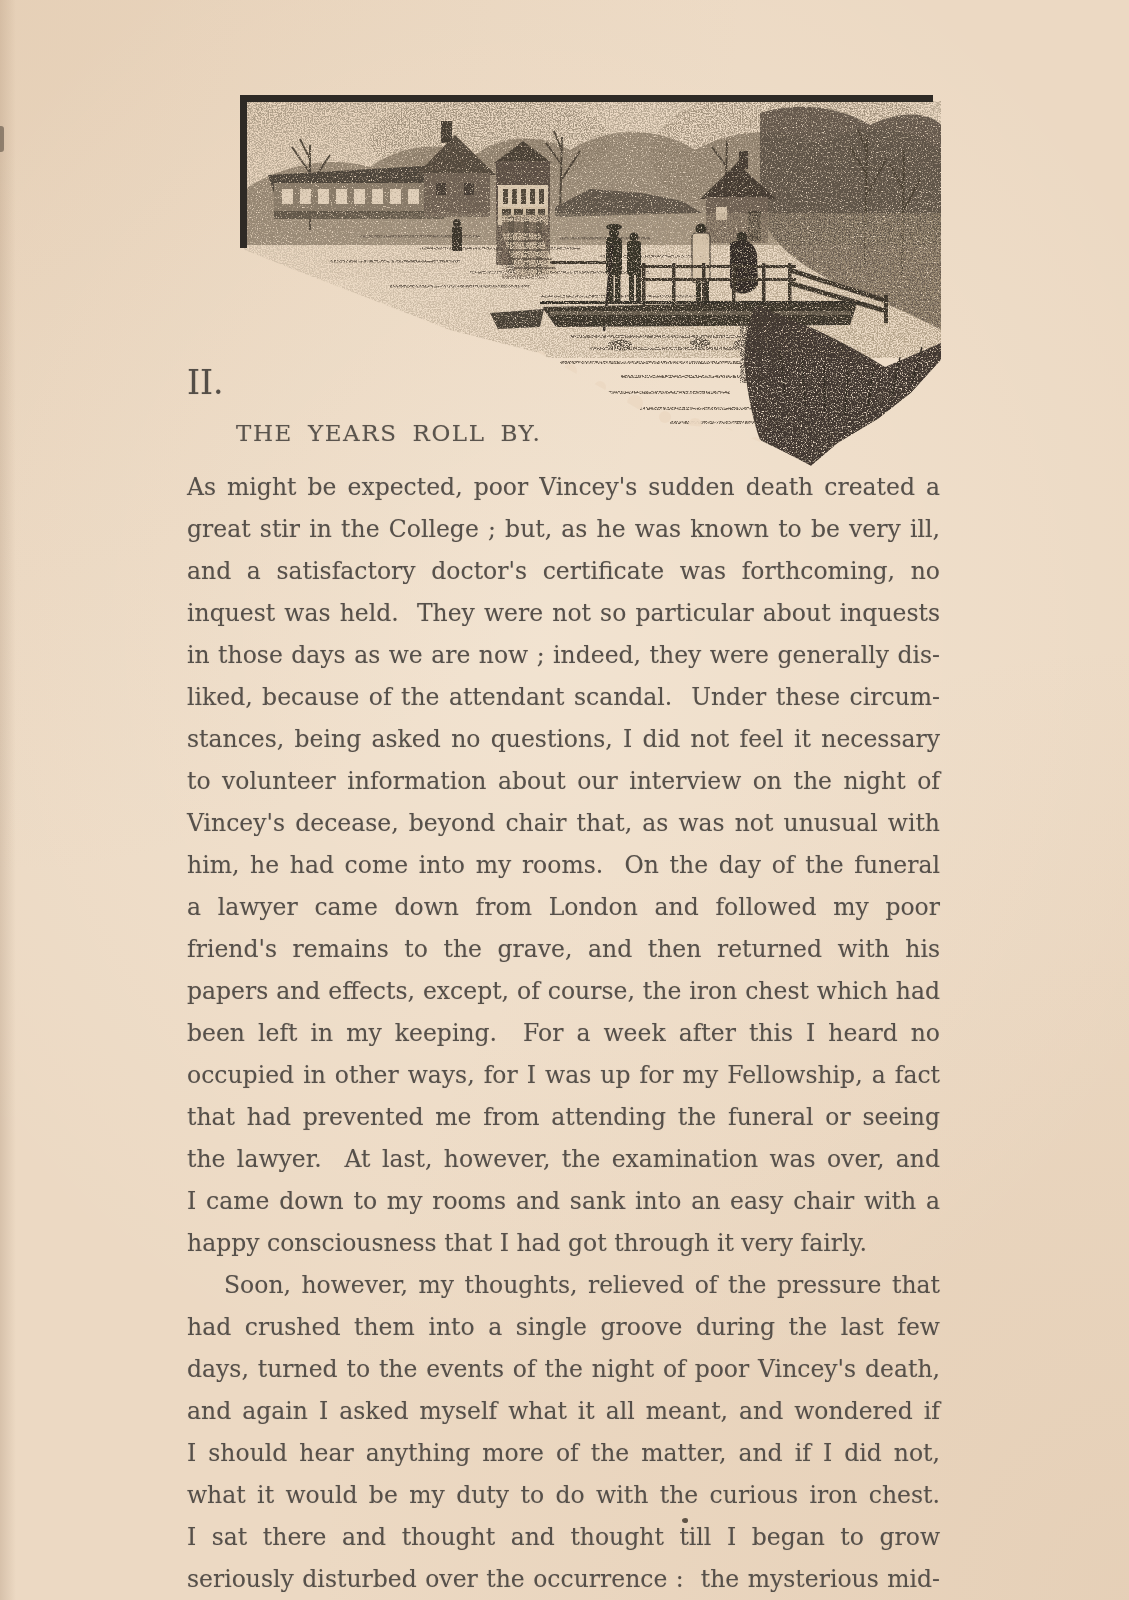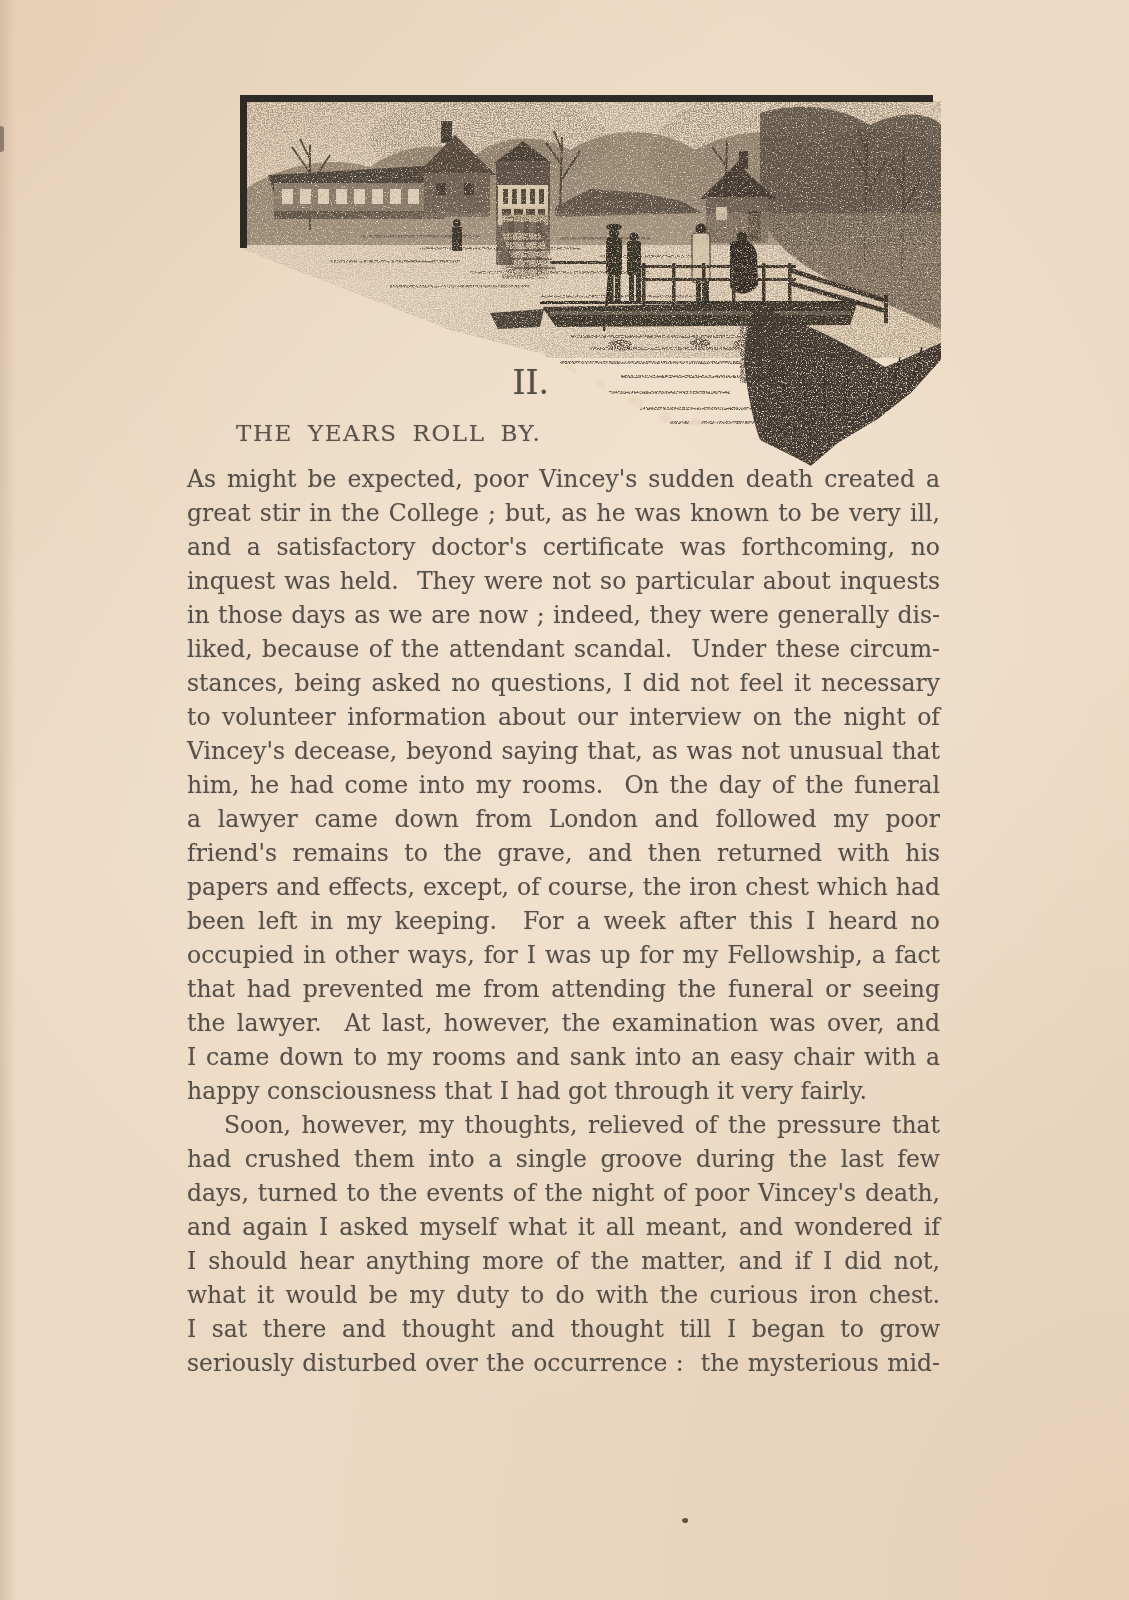--- a/index.html
+++ b/index.html
@@ -10,37 +10,37 @@
       radial-gradient(90% 70% at 48% 40%, rgba(255,250,240,.30), rgba(255,250,240,0) 70%),
       radial-gradient(120% 100% at 100% 100%, rgba(196,160,124,.16), rgba(196,160,124,0) 60%),
       radial-gradient(120% 100% at 0% 0%, rgba(205,172,136,.20), rgba(205,172,136,0) 55%),
       linear-gradient(90deg, rgba(140,110,84,.22), rgba(140,110,84,0) 16px);
     font-family:"DejaVu Serif","Liberation Serif",serif;
     color:#56504a;
   }
   .illustration { position:absolute; left:240px; top:95px; }
   .chapter-number {
     position:absolute; left:187px; top:366px; width:362px;
-    text-align:right; font-size:33px; line-height:1;
+    text-align:left; font-size:33px; line-height:1;
     color:#544e47; text-shadow:0 0 1px rgba(84,78,71,.35);
   }
   .chapter-title {
     position:absolute; left:236px; top:420px;
     font-size:23px; font-weight:normal; letter-spacing:1.6px; word-spacing:6px;
     color:#5a544d; text-shadow:0 0 1px rgba(90,84,77,.3);
   }
   .body-text {
     position:absolute; left:187px; top:462px; width:753px;
     font-size:23.5px; line-height:34px;
     color:#56504a; text-shadow:0 0 1px rgba(86,80,74,.28);
   }
   .para { margin:0; }
   .line {
     text-align:justify; text-align-last:justify; text-justify:inter-word;
-    white-space:pre-wrap; height:34px;
+    white-space:pre-wrap; height:34px;margin-top:8px;
   }
   .p-first .line:last-child { text-align-last:left; }
   .p-indent .line:first-child { text-indent:37px; }
   .ink-speck {
     position:absolute; left:682px; top:1518px; width:6px; height:5px;
     background:#5f5346; border-radius:60% 40% 55% 45%;
   }
   .page-edge-mark {
     position:absolute; left:0; top:126px; width:4px; height:26px;
     background:rgba(70,60,50,.5); border-radius:0 3px 3px 0;
@@ -273,21 +273,21 @@
   <div class="body-text">
     <div class="para p-first">
         <div class="line">As might be expected, poor Vincey's sudden death created a</div>
         <div class="line">great stir in the College ; but, as he was known to be very ill,</div>
         <div class="line">and a satisfactory doctor's certificate was forthcoming, no</div>
         <div class="line">inquest was held.  They were not so particular about inquests</div>
         <div class="line">in those days as we are now ; indeed, they were generally dis-</div>
         <div class="line">liked, because of the attendant scandal.  Under these circum-</div>
         <div class="line">stances, being asked no questions, I did not feel it necessary</div>
         <div class="line">to volunteer information about our interview on the night of</div>
-        <div class="line">Vincey's decease, beyond saying that, as was not unusual that</div>
+        <div class="line">Vincey's decease, beyond chair that, as was not unusual with</div>
         <div class="line">him, he had come into my rooms.  On the day of the funeral</div>
         <div class="line">a lawyer came down from London and followed my poor</div>
         <div class="line">friend's remains to the grave, and then returned with his</div>
         <div class="line">papers and effects, except, of course, the iron chest which had</div>
         <div class="line">been left in my keeping.  For a week after this I heard no</div>
         <div class="line">occupied in other ways, for I was up for my Fellowship, a fact</div>
         <div class="line">that had prevented me from attending the funeral or seeing</div>
         <div class="line">the lawyer.  At last, however, the examination was over, and</div>
         <div class="line">I came down to my rooms and sank into an easy chair with a</div>
         <div class="line">happy consciousness that I had got through it very fairly.</div>

